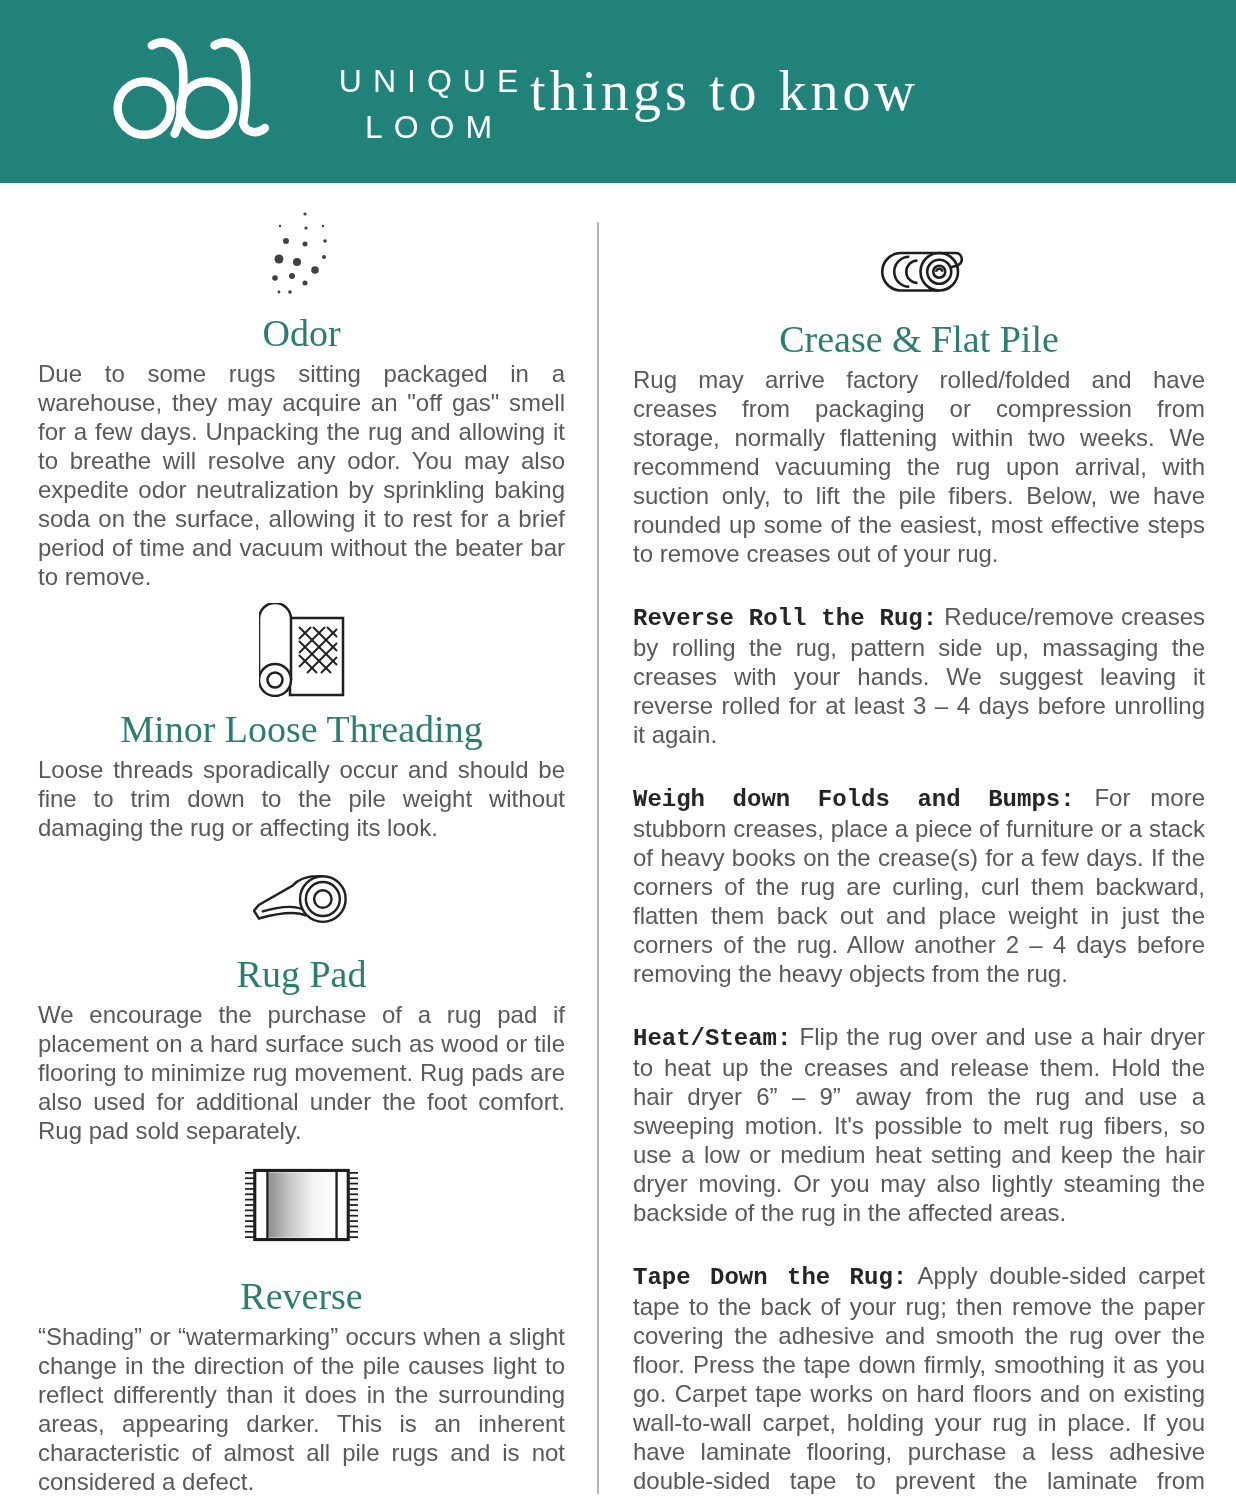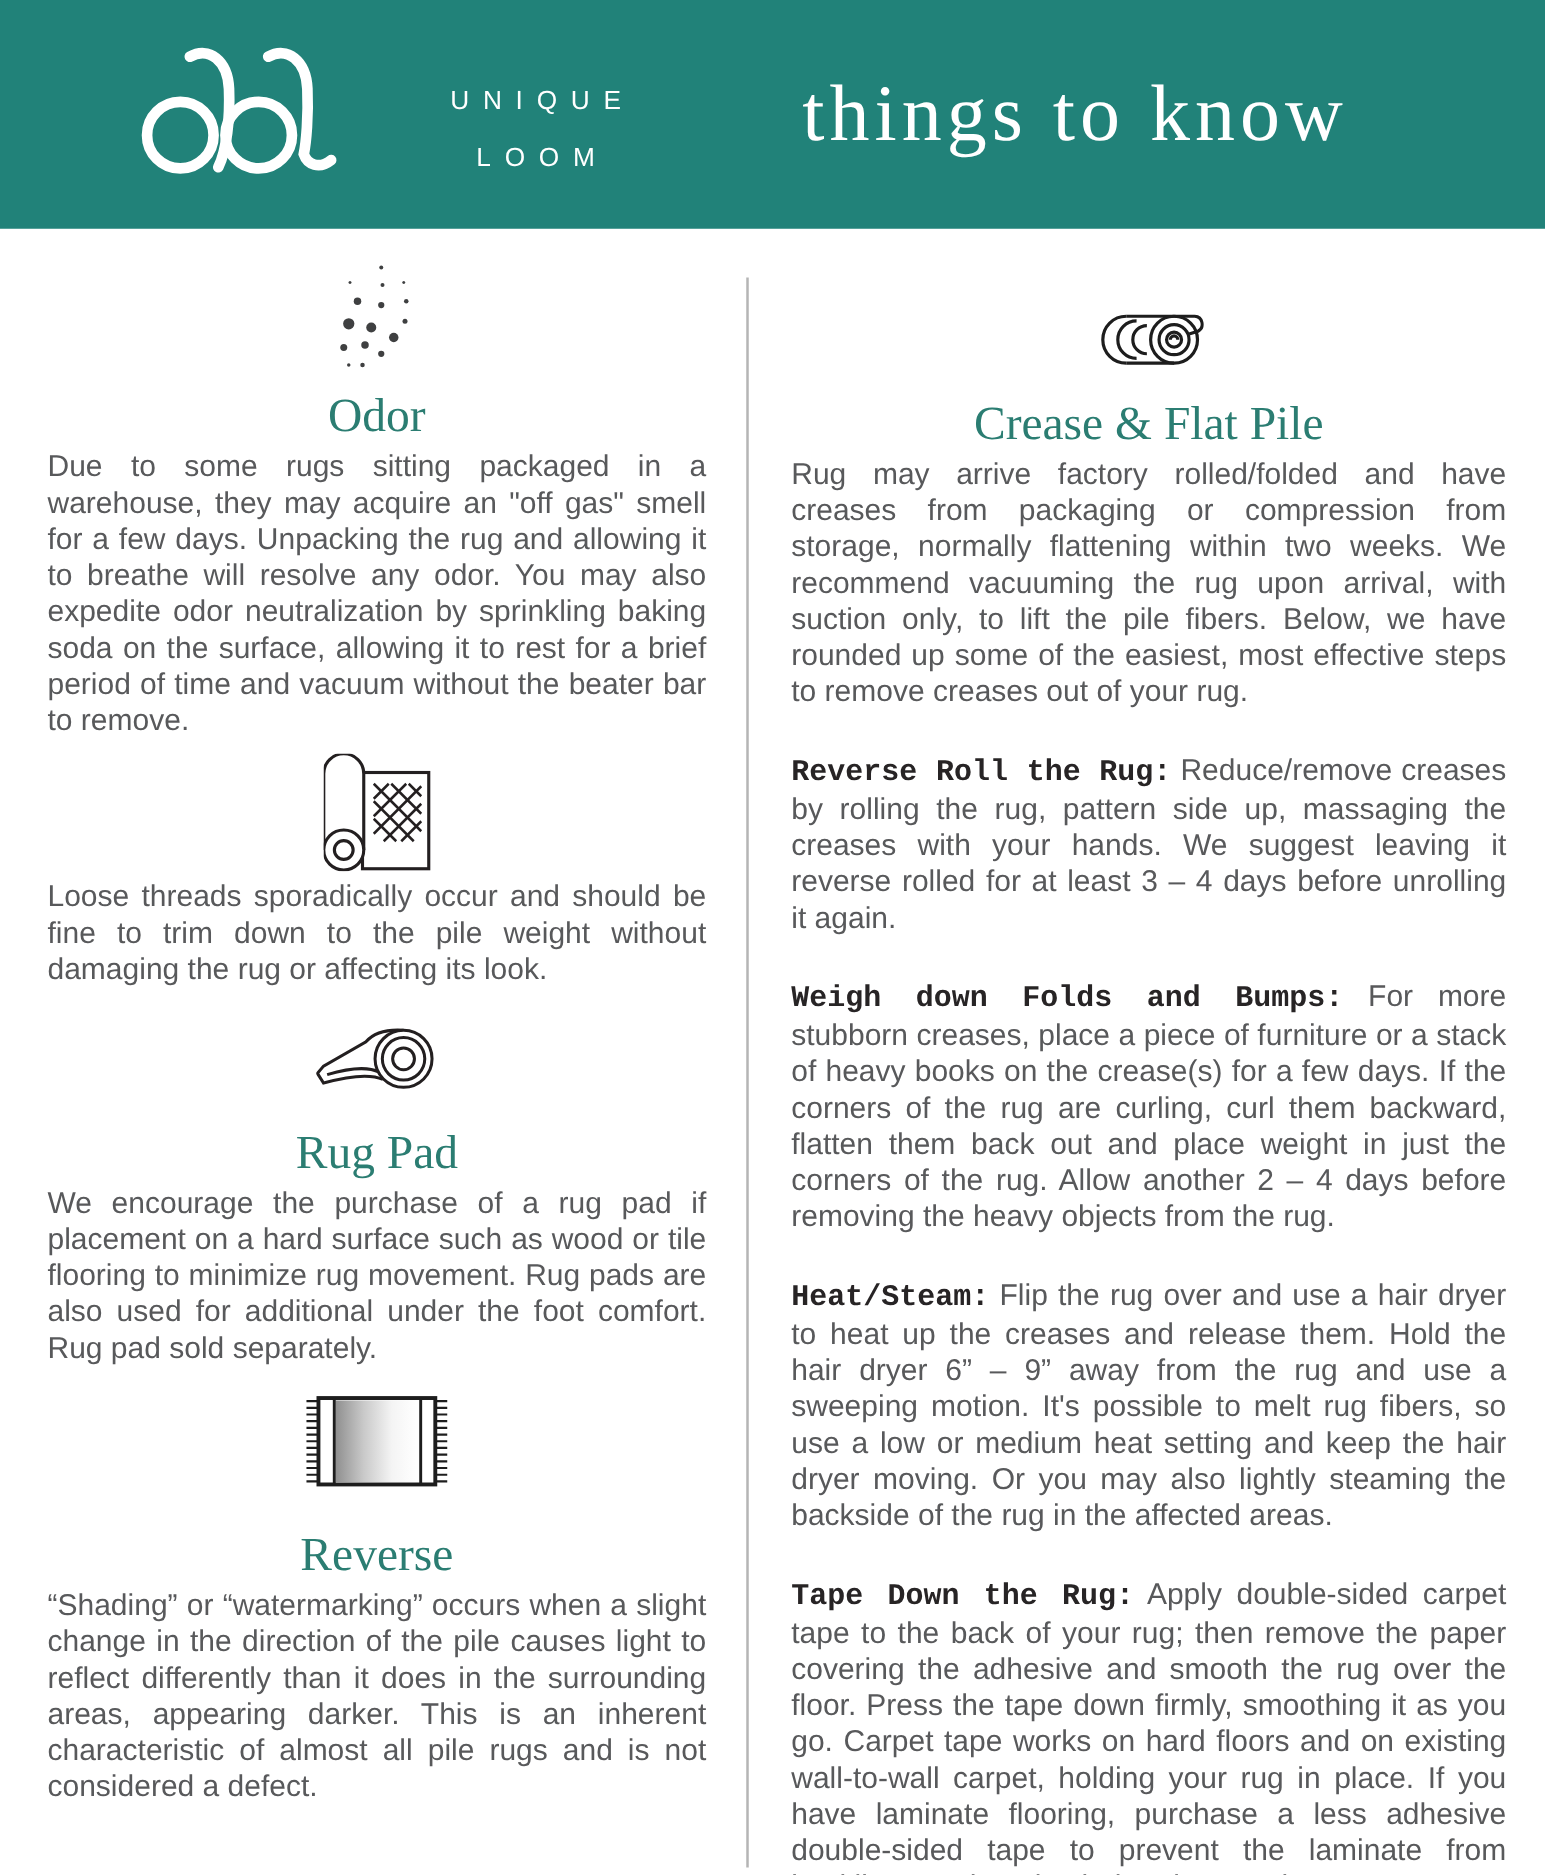--- a/index.html
+++ b/index.html
@@ -9,27 +9,27 @@
   }
 
   
   .header {
     position:absolute; left:0; top:0; width:1236px; height:183px;
     background:#218279;
   }
   .logo-mark { position:absolute; left:106px; top:34px; }
   .brand {
     position:absolute; left:318px; top:58px; width:232px;
-    color:#ffffff; font-size:21px; letter-spacing:11px; line-height:46px;
+    color:#ffffff; font-size:32px; letter-spacing:11px; line-height:46px;
     text-align:center; font-weight:400;
   }
   .header-title {
     position:absolute; left:530px; top:32px; width:660px;
     color:#ffffff; font-family:"Liberation Serif", serif;
-    font-size:64px; letter-spacing:4px; line-height:118px; text-align:center;
+    font-size:56px; letter-spacing:4px; line-height:118px; text-align:left;
     font-weight:400; white-space:nowrap;
   }
 
   
   .divider {
     position:absolute; left:597px; top:222px; width:2px; height:1272px;
     background:#b5b5b5;
   }
   .col-left  { position:absolute; left:38px;  top:183px; width:527px; }
   .col-right { position:absolute; left:633px; top:183px; width:572px; }
@@ -132,20 +132,21 @@
               <path d="M 48,70 L 78,40"></path>
             <path d="M 62,70 L 78,54"></path>
             <path d="M 40,24 L 78,62"></path>
               <path d="M 40,38 L 72,70"></path>
             <path d="M 40,52 L 58,70"></path>
               <path d="M 54,24 L 78,48"></path>
             <path d="M 68,24 L 78,34"></path>
           </g>
         </svg>
       </div>
+      <h2 class="sec-heading">Minor Loose Threading</h2>
       <p class="body">Loose threads sporadically occur and should be fine to trim down to the pile weight without damaging the rug or affecting its look.</p>
     </div>
 
     <div class="sec-rugpad">
       <div class="icon-wrap">
         <svg width="97" height="66" viewBox="0 0 100 68" fill="none">
           <g stroke="#231f20" stroke-width="2.5" fill="none">
             <path d="M 72,8.5 C 57,7.5 47,11 41,18 L 6,38 L 1,44 L 6,52 C 24,47 44,44 55,49" fill="#ffffff"></path>
             <path d="M 9,45 C 26,40 42,38 52,43"></path>
             <circle cx="72" cy="32" r="23.5" fill="#ffffff"></circle>

